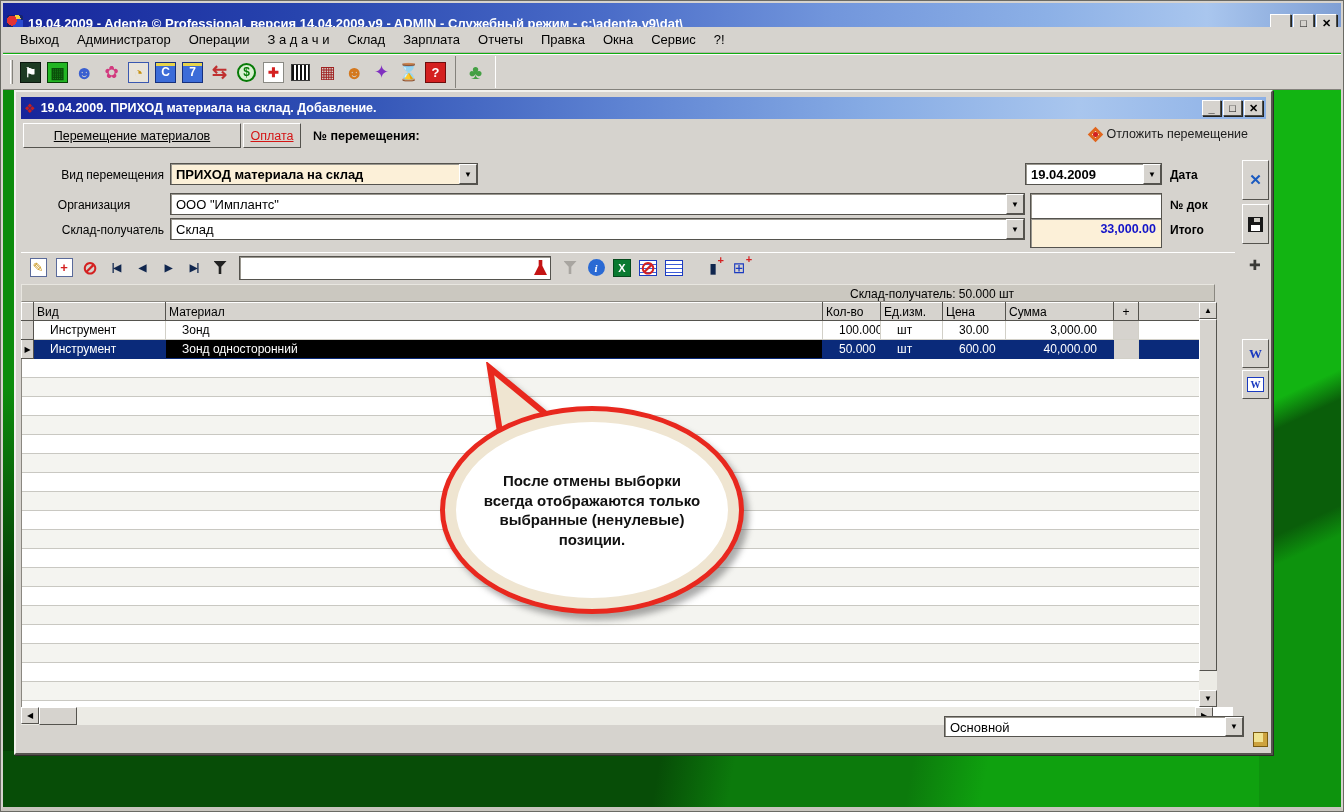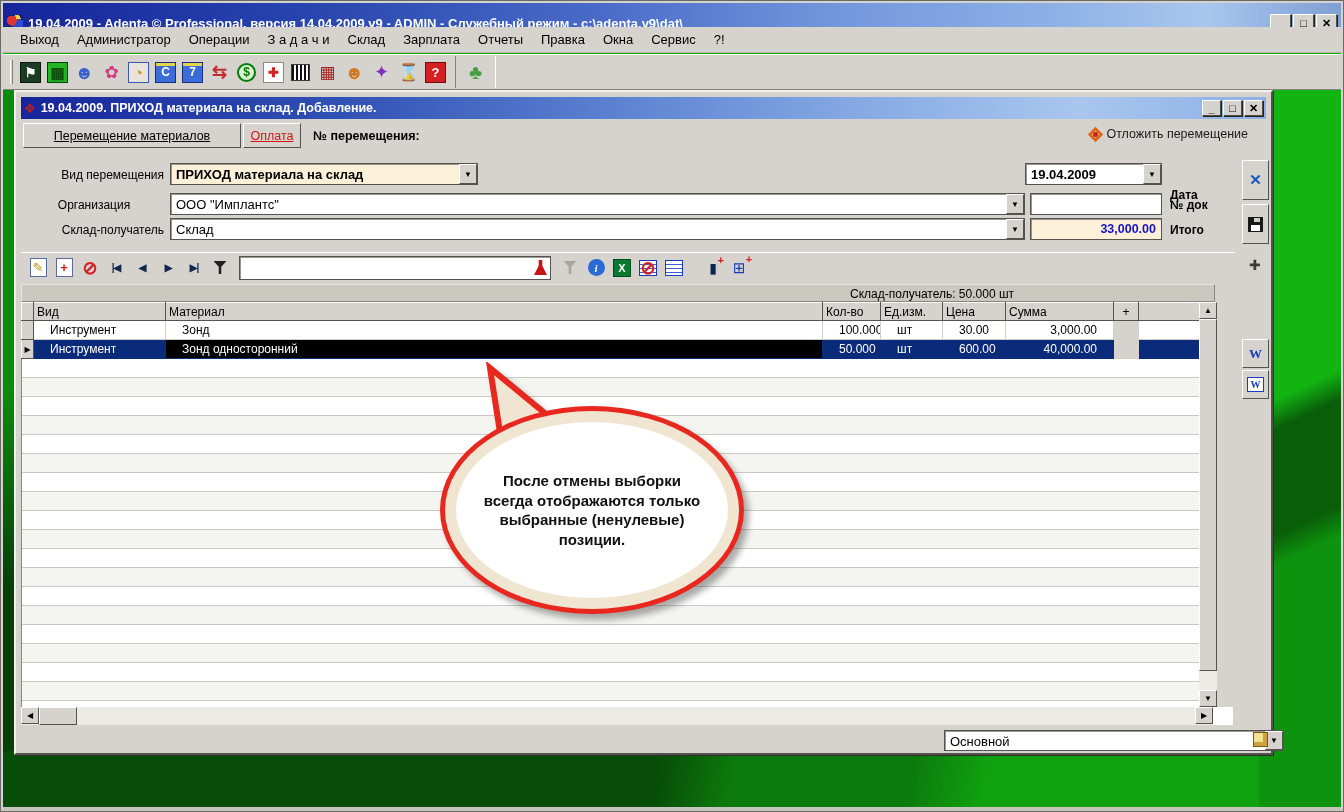--- a/index.html
+++ b/index.html
@@ -84,21 +84,21 @@
 
   .flabel { position:absolute; font-size:12px; text-align:right; width:140px; }
   .flabel-r { position:absolute; left:1154px; font-size:12px; font-weight:bold; }
   .combo { position:absolute; height:22px; background:#fff; border:1px solid #55534e;
     box-shadow:inset 1px 1px 0 #9a978f; display:flex; }
   .combo .val { flex:1; font-size:13px; padding:3px 9px 0 5px; white-space:nowrap; overflow:hidden; }
   .combo .drop { width:18px; background:#d6d3ce; border:1px solid; border-color:#fff #55534e #55534e #fff;
     display:flex; align-items:center; justify-content:center; font-size:8px; color:#000; }
   .cream { background:#fcf0d8; }
   .bold .val { font-weight:bold; }
-  .inputbox { position:absolute; height:22px; background:#fff; border:1px solid #55534e;
+  .inputbox { position:absolute; height:30px; background:#fff; border:1px solid #55534e;
     box-shadow:inset 1px 1px 0 #9a978f; font-size:12.5px; padding:3px 5px 0; }
   .total { background:#fcf0d8; color:#1414c8; font-weight:bold; text-align:right; }
 
   .sidebtn { position:absolute; left:1226px; width:27px; height:40px; background:#d6d3ce;
     border:1px solid; border-color:#fff #55534e #55534e #fff; display:flex; align-items:center; justify-content:center; }
   .xglyph { color:#1a5ac0; font-weight:bold; font-size:15px; }
   .floppy { width:15px; height:15px; background:#181818; position:relative; }
   .floppy::before { content:""; position:absolute; left:3px; right:3px; bottom:1px; height:6px; background:#fff; }
   .floppy::after { content:""; position:absolute; right:3px; top:1px; width:6px; height:4px; background:#cfcdc6; }
   .movehandle { position:absolute; left:1233px; top:165px; color:#3a3a36; font-size:14px; }
@@ -164,21 +164,21 @@
     border:1px solid; border-color:#fff #55534e #55534e #fff; }
   .corner { position:absolute; left:1197px; top:615px; width:20px; height:18px; background:#fff; }
 
   .wordbtn { position:absolute; left:1226px; width:27px; height:29px; background:#d6d3ce;
     border:1px solid; border-color:#fff #55534e #55534e #fff; display:flex; align-items:center; justify-content:center; }
   .wglyph { color:#1a3ac0; font-weight:bold; font-size:13px; font-family:"Liberation Serif",serif; }
   .wtile { width:17px; height:15px; border:1px solid #1a3ac0; background:#fff; color:#1a3ac0;
     font-size:10px; font-weight:bold; text-align:center; line-height:13px; font-family:"Liberation Serif",serif; }
 
   
-  .viewcombo { position:absolute; left:928px; top:638px; width:340px; height:21px; }
+  .viewcombo { position:absolute; left:928px; top:624px; width:300px; height:21px; }
   .cube { position:absolute; left:1237px; top:640px; width:15px; height:15px; background:#f0e292;
     border:1px solid #7a5a10; box-shadow:inset -4px -4px 0 #cda23e; }
 
   
   .callout { position:absolute; left:410px; top:268px; width:340px; height:270px;
     filter:drop-shadow(5px 6px 3px rgba(70,70,70,0.45)); }
   .bubble { position:absolute; left:14px; top:46px; width:304px; height:208px; border-radius:50%;
     background:#fff; border:5px solid #e8281e; box-shadow:inset 0 0 0 11px #efe5d1;
     display:flex; align-items:center; justify-content:center; }
   .bubble .btext { width:226px; text-align:center; font-weight:bold; font-size:15px; line-height:1.3; color:#111; }
@@ -288,21 +288,21 @@
 
     <span class="flabel" style="left:8px; top:76px;">Вид перемещения</span>
     <div class="combo cream bold" style="left:154px; top:71px; width:308px;">
       <span class="val">ПРИХОД материала на склад</span>
       <span class="drop">▼</span>
     </div>
     <div class="combo bold" style="left:1009px; top:71px; width:137px;">
       <span class="val">19.04.2009</span>
       <span class="drop">▼</span>
     </div>
-    <span class="flabel-r" style="top:76px;margin-top:20px;">Дата</span>
+    <span class="flabel-r" style="top:76px;">Дата</span>
 
     <span class="flabel" style="left:8px; top:106px;text-align:center;">Организация</span>
     <div class="combo" style="left:154px; top:101px; width:855px;">
       <span class="val">ООО "Имплантс"</span>
       <span class="drop">▼</span>
     </div>
     <input class="inputbox" style="left: 1014px; top: 101px; width: 132px;" value="">
     <span class="flabel-r" style="top:106px;">№ док</span>
 
     <span class="flabel" style="left:8px; top:131px;">Склад-получатель</span>

